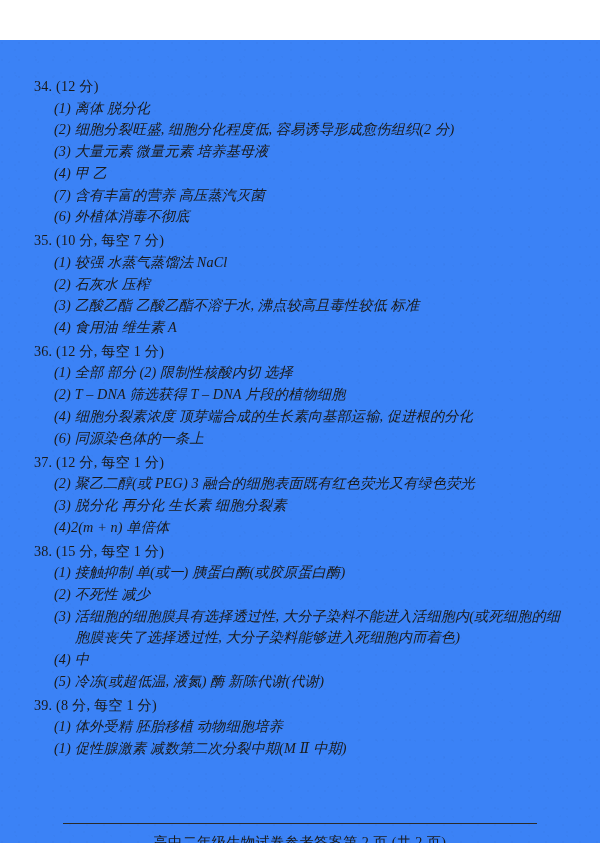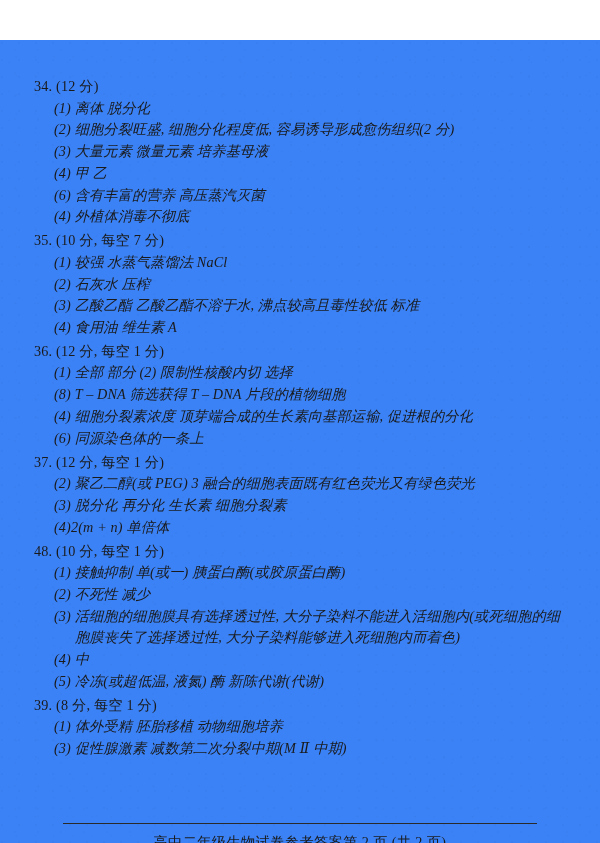--- a/index.html
+++ b/index.html
@@ -84,61 +84,61 @@
 
 <div class="page">
   <div class="content">
 
     <div class="qblock">
       <div class="qhead">34. (12 分)</div>
       <div class="qline">(1) 离体   脱分化</div>
       <div class="qline">(2) 细胞分裂旺盛, 细胞分化程度低, 容易诱导形成愈伤组织(2 分)</div>
       <div class="qline">(3) 大量元素   微量元素   培养基母液</div>
       <div class="qline">(4) 甲   乙</div>
-      <div class="qline">(6) 含有丰富的营养   高压蒸汽灭菌</div>
-      <div class="qline">(4) 外植体消毒不彻底</div>
+      <div class="qline">(7) 含有丰富的营养   高压蒸汽灭菌</div>
+      <div class="qline">(6) 外植体消毒不彻底</div>
     </div>
 
     <div class="qblock">
       <div class="qhead">35. (10 分, 每空 7 分)</div>
       <div class="qline">(1) 较强   水蒸气蒸馏法   NaCl</div>
       <div class="qline">(2) 石灰水   压榨</div>
       <div class="qline">(3) 乙酸乙酯   乙酸乙酯不溶于水, 沸点较高且毒性较低   标准</div>
       <div class="qline">(4) 食用油   维生素 A</div>
     </div>
 
     <div class="qblock">
       <div class="qhead">36. (12 分, 每空 1 分)</div>
       <div class="qline">(1) 全部   部分        (2) 限制性核酸内切   选择</div>
-      <div class="qline">(8) T – DNA   筛选获得 T – DNA 片段的植物细胞</div>
+      <div class="qline">(2) T – DNA   筛选获得 T – DNA 片段的植物细胞</div>
       <div class="qline">(4) 细胞分裂素浓度   顶芽端合成的生长素向基部运输, 促进根的分化</div>
       <div class="qline">(6) 同源染色体的一条上</div>
     </div>
 
     <div class="qblock">
       <div class="qhead">37. (12 分, 每空 1 分)</div>
       <div class="qline">(2) 聚乙二醇(或 PEG)   3   融合的细胞表面既有红色荧光又有绿色荧光</div>
       <div class="qline">(3) 脱分化   再分化   生长素   细胞分裂素</div>
       <div class="qline">(4)2(m + n)   单倍体</div>
     </div>
 
     <div class="qblock">
-      <div class="qhead">48. (10 分, 每空 1 分)</div>
+      <div class="qhead">38. (15 分, 每空 1 分)</div>
       <div class="qline">(1) 接触抑制   单(或一)   胰蛋白酶(或胶原蛋白酶)</div>
       <div class="qline">(2) 不死性   减少</div>
       <div class="qline">(3) 活细胞的细胞膜具有选择透过性, 大分子染料不能进入活细胞内(或死细胞的细</div>
       <div class="qline cont">胞膜丧失了选择透过性, 大分子染料能够进入死细胞内而着色)</div>
       <div class="qline">(4) 中</div>
       <div class="qline">(5) 冷冻(或超低温, 液氮)   酶   新陈代谢(代谢)</div>
     </div>
 
     <div class="qblock">
       <div class="qhead">39. (8 分, 每空 1 分)</div>
       <div class="qline">(1) 体外受精   胚胎移植   动物细胞培养</div>
-      <div class="qline">(3) 促性腺激素   减数第二次分裂中期(M Ⅱ 中期)</div>
+      <div class="qline">(1) 促性腺激素   减数第二次分裂中期(M Ⅱ 中期)</div>
     </div>
 
   </div>
 
   <div class="footer">
     <span class="line">高中二年级生物试卷参考答案第 2 页 (共 2 页)</span>
   </div>
 </div>
 
 </body></html>

